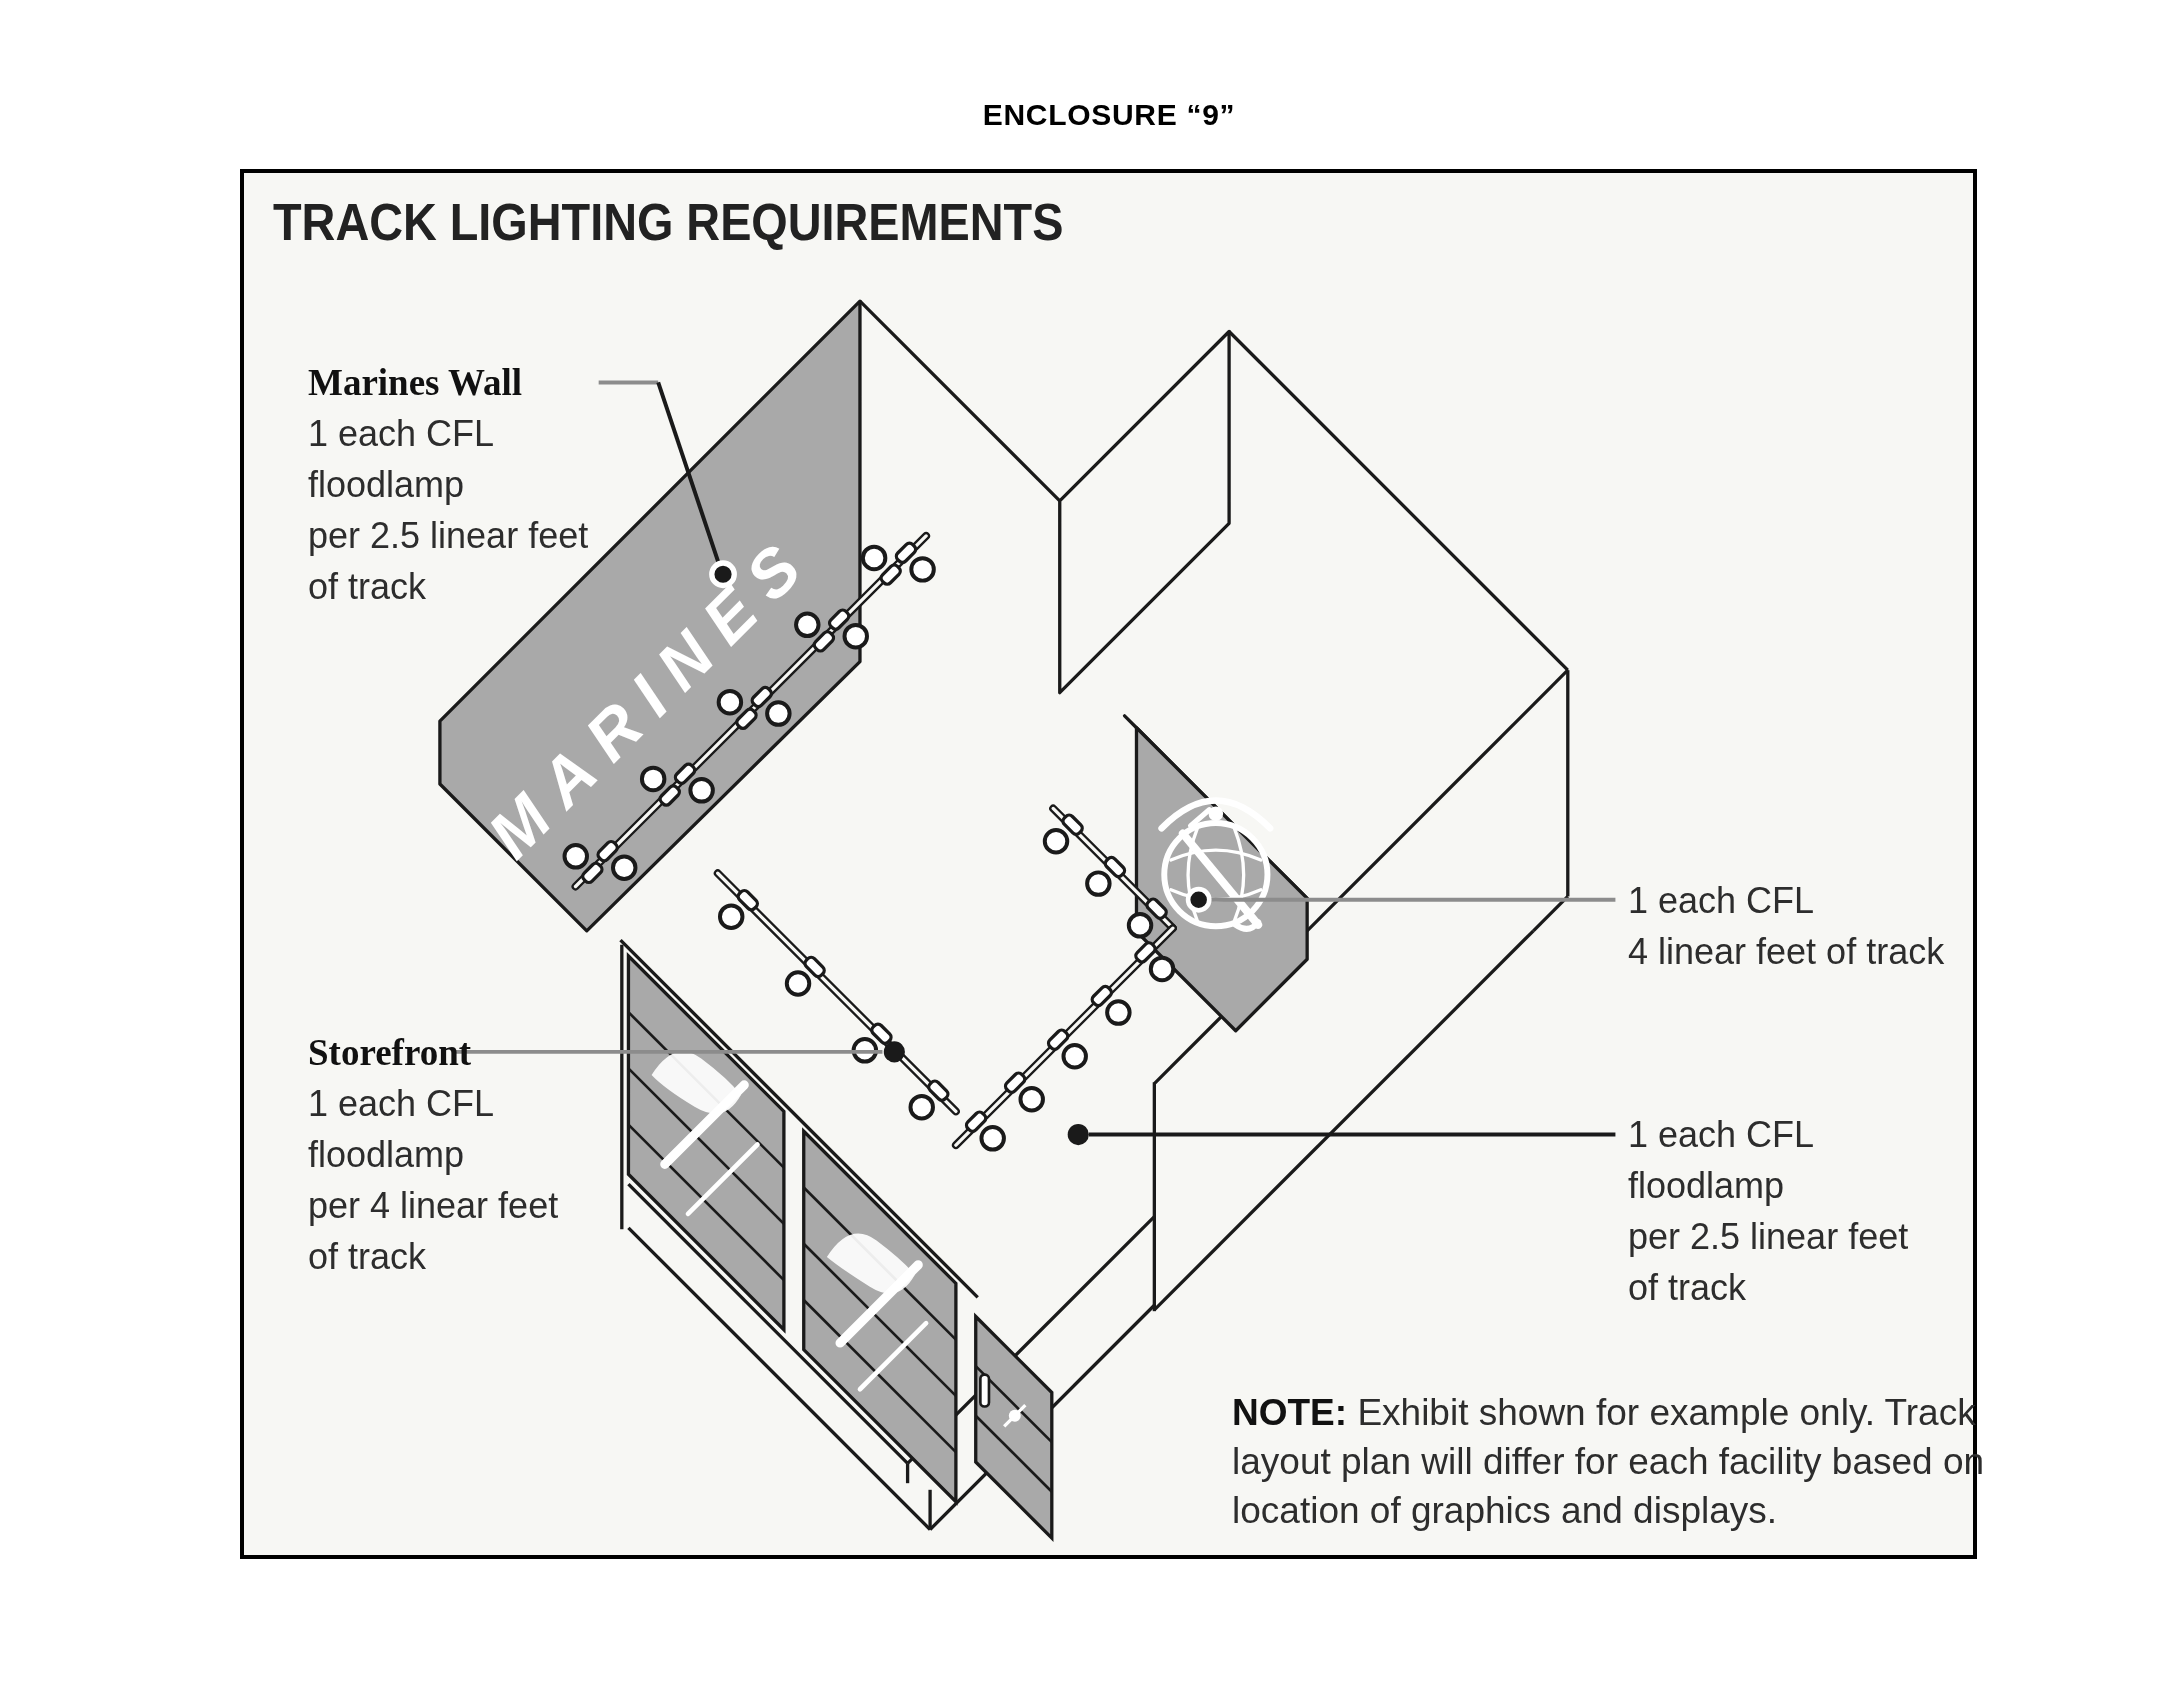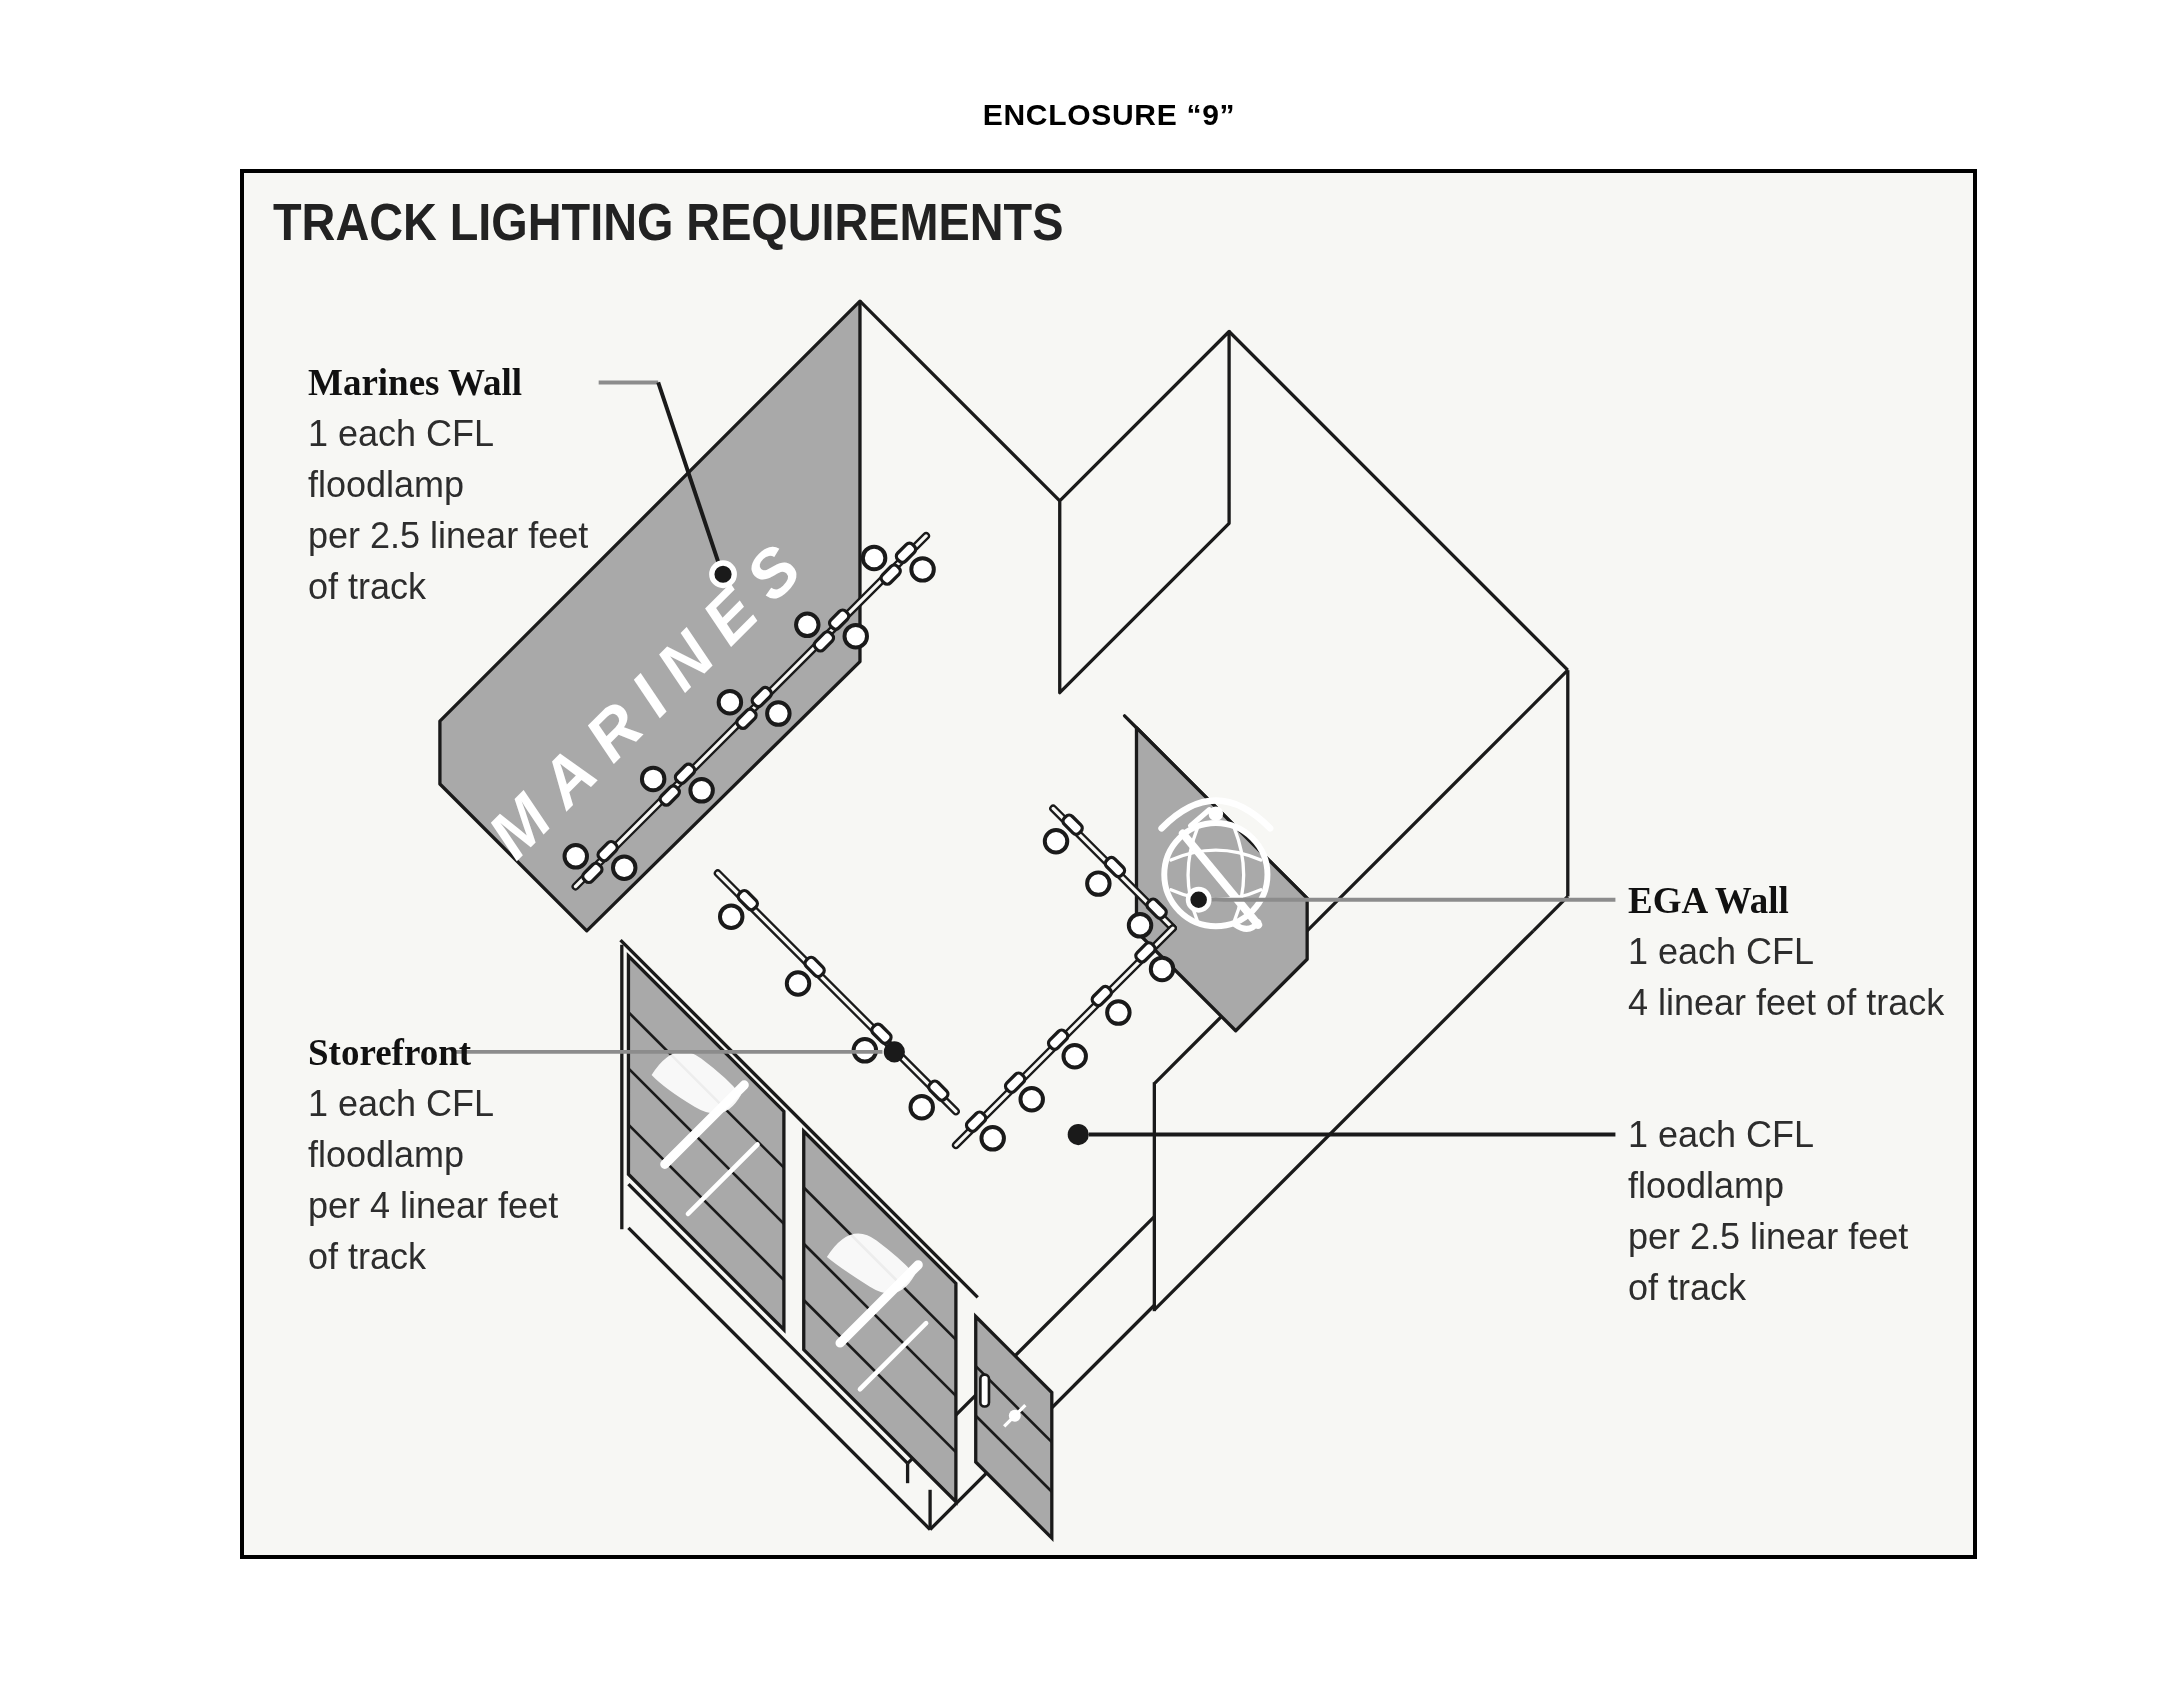--- a/index.html
+++ b/index.html
@@ -197,27 +197,27 @@
 
   <div class="callout storefront">
     <div class="t">Storefront</div>
     <div class="l">1 each CFL</div>
     <div class="l">floodlamp</div>
     <div class="l">per 4 linear feet</div>
     <div class="l">of track</div>
   </div>
 
   <div class="callout ega">
-    <div class="t">EGA Wall</div>
     <div class="l">1 each CFL</div>
     <div class="l">4 linear feet of track</div>
   </div>
 
   <div class="callout transformation">
     <div class="l">1 each CFL</div>
     <div class="l">floodlamp</div>
     <div class="l">per 2.5 linear feet</div>
     <div class="l">of track</div>
   </div>
 
+  <div class="note"><b>NOTE:</b><span> Exhibit shown for example only. Track layout plan will differ for each facility based on location of graphics and displays.</span></div>
 
 </div>
 
 
 </body></html>

